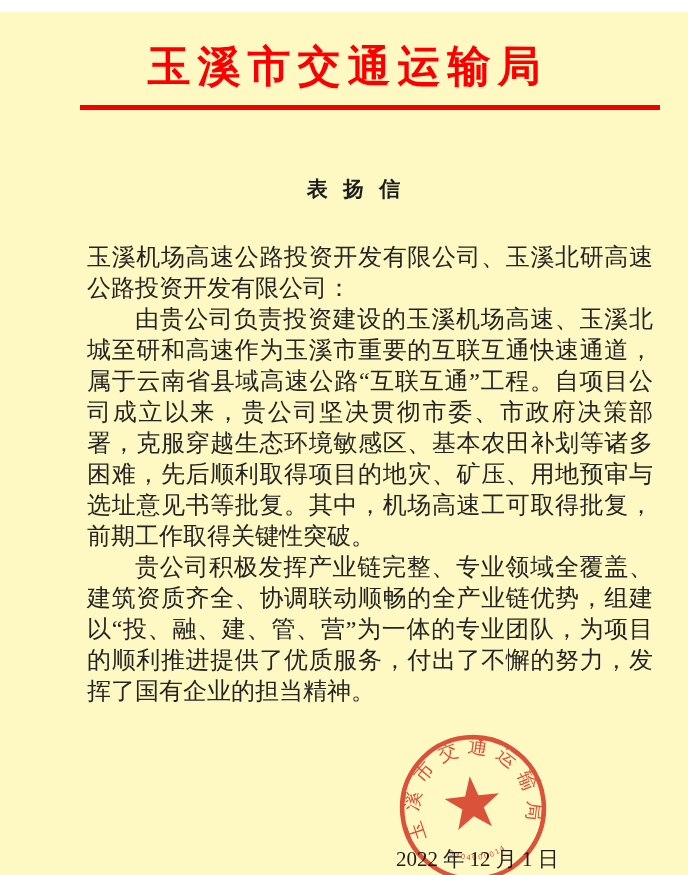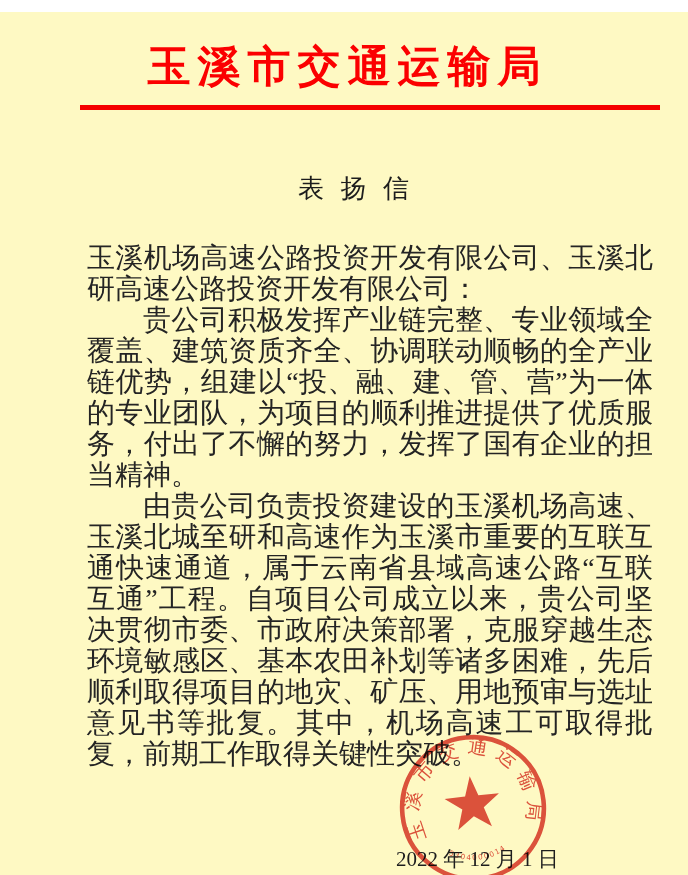--- a/index.html
+++ b/index.html
@@ -32,33 +32,33 @@
     margin: 10px 0 0 80px;
     width: 580px;
     height: 5px;
     background: #f50000;
   }
   
   .doc-title {
     margin-top: 62px;
     text-align: center;
     color: #1d1d1d;
-    font-size: 26px;
+    font-size: 21px;
     line-height: 34px;
-    font-weight: 400;
+    font-weight: 700;
     letter-spacing: 5px;
     white-space: nowrap;
     padding-left: 24px;
   }
   
   .body-text {
     margin: 36px 0 0 87px;
     width: 566px;
     color: #242424;
-    font-size: 28px;
+    font-size: 24px;
     line-height: 31px;
     text-align: justify;
     text-justify: inter-character;
   }
   .body-text p {
     margin: 0;
     padding: 0;
   }
   .body-text p.indent {
     text-indent: 2em;
@@ -94,22 +94,22 @@
 <div class="page">
 
   <div class="letterhead">玉溪市交通运输局</div>
 
   <div class="header-rule"></div>
 
   <div class="doc-title">表 扬 信</div>
 
   <div class="body-text">
     <p>玉溪机场高速公路投资开发有限公司、玉溪北研高速公路投资开发有限公司：</p>
+    <p class="indent">由贵公司负责投资建设的玉溪机场高速、玉溪北城至研和高速作为玉溪市重要的互联互通快速通道，属于云南省县域高速公路“互联互通”工程。自项目公司成立以来，贵公司坚决贯彻市委、市政府决策部署，克服穿越生态环境敏感区、基本农田补划等诸多困难，先后顺利取得项目的地灾、矿压、用地预审与选址意见书等批复。其中，机场高速工可取得批复，前期工作取得关键性突破。</p>
     <p class="indent">贵公司积极发挥产业链完整、专业领域全覆盖、建筑资质齐全、协调联动顺畅的全产业链优势，组建以“投、融、建、管、营”为一体的专业团队，为项目的顺利推进提供了优质服务，付出了不懈的努力，发挥了国有企业的担当精神。</p>
-    <p class="indent">由贵公司负责投资建设的玉溪机场高速、玉溪北城至研和高速作为玉溪市重要的互联互通快速通道，属于云南省县域高速公路“互联互通”工程。自项目公司成立以来，贵公司坚决贯彻市委、市政府决策部署，克服穿越生态环境敏感区、基本农田补划等诸多困难，先后顺利取得项目的地灾、矿压、用地预审与选址意见书等批复。其中，机场高速工可取得批复，前期工作取得关键性突破。</p>
   </div>
 
   <div class="date-line">2022 年 12 月 1 日</div>
 
   <div class="seal-wrap">
     <svg viewBox="0 0 150 150" width="154" height="154">
       <defs>
         <path id="sealTextArc" d="M 25.2,93.1 A 53,53 0 1 1 124.8,93.1" fill="none"></path>
         <path id="sealCodeArc" d="M 28,100 A 56,56 0 0 0 122,100" fill="none"></path>
       </defs>

